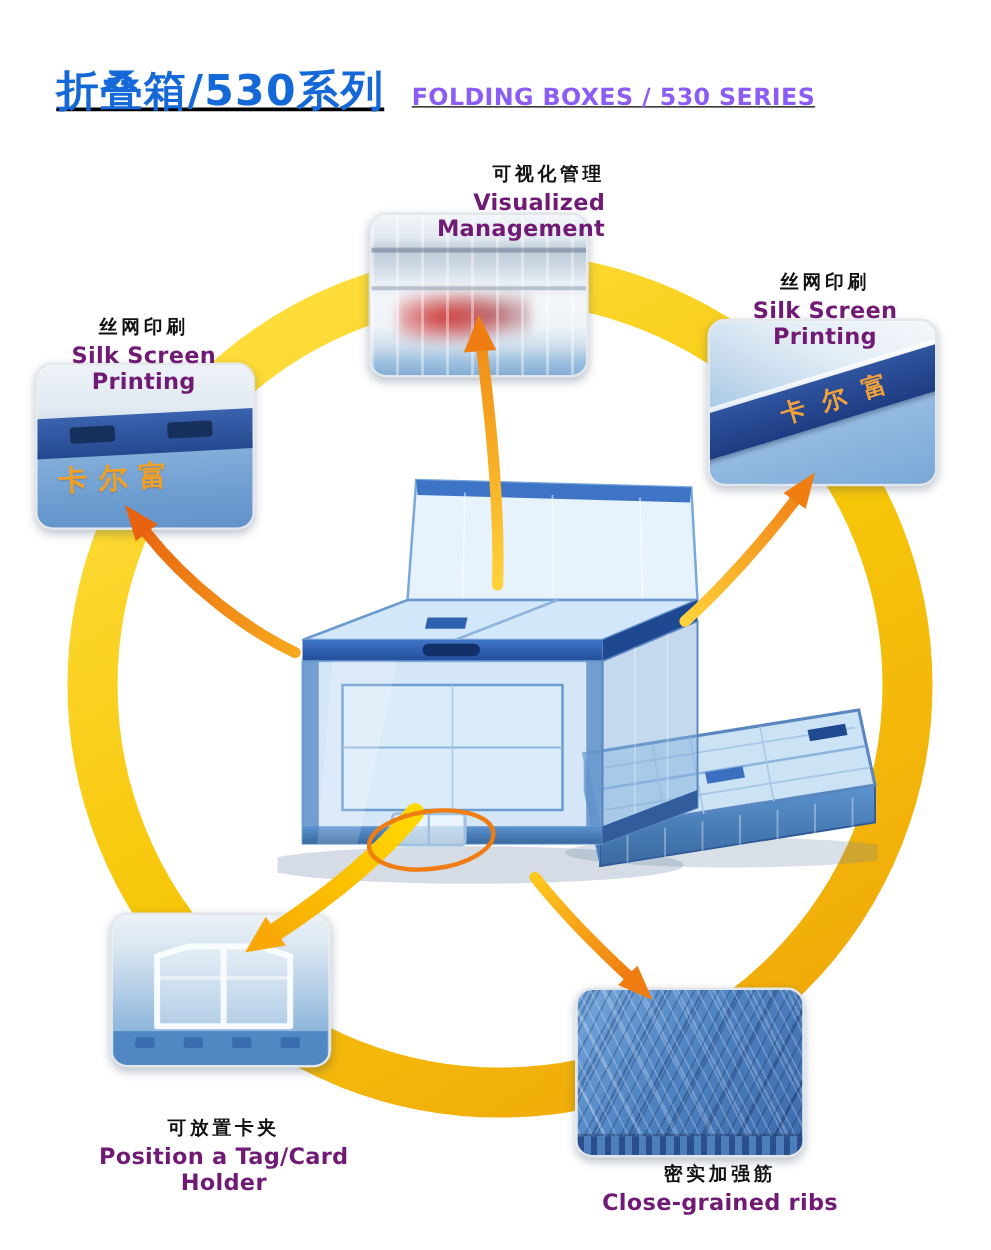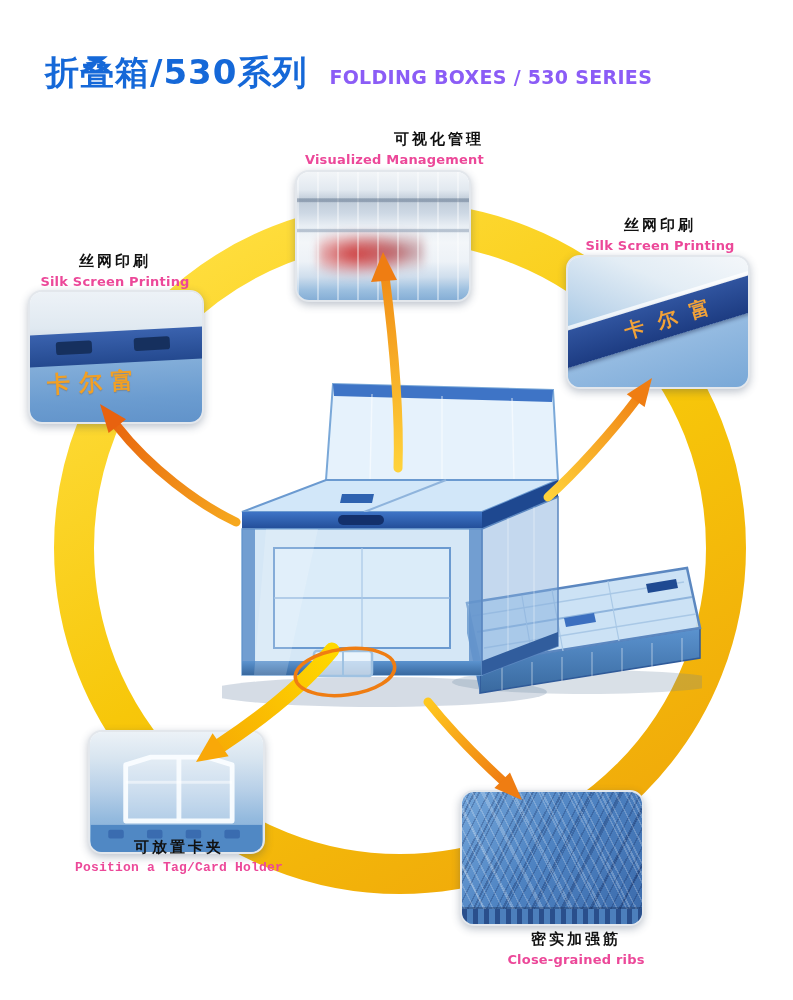--- a/index.html
+++ b/index.html
@@ -4,21 +4,21 @@
 <style>
   * { margin:0; padding:0; box-sizing:border-box; }
   html,body { background:#ffffff; }
   .page {
     position:relative; width:793px; height:1000px; overflow:hidden;
     background:#ffffff;
     font-family:"DejaVu Sans","Liberation Sans",sans-serif;
   }
 
   
-  .hdr { position:absolute; left:45px; top:50px; display:flex; align-items:baseline; gap:22px; z-index:6; }
+  .hdr { position:absolute; left:45px; top:50px; display:flex; align-items:baseline; gap:22px; z-index:6;text-decoration:underline; }
   .title-cn { font-size:34px; font-weight:700; color:#1568d8; letter-spacing:1px; }
   .title-en { font-size:19px; font-weight:700; color:#8b5cf6; letter-spacing:0.3px; }
 
   
   svg.ring, svg.arrows { position:absolute; left:0; top:0; width:793px; height:1000px; }
   svg.ring   { z-index:0; }
   svg.arrows { z-index:5; pointer-events:none; }
 
   
   .product-svg { position:absolute; left:222px; top:360px; width:480px; height:360px; z-index:2; }
@@ -83,25 +83,25 @@
       repeating-linear-gradient(63deg,  rgba(230,240,250,.25) 0 2px, transparent 2px 26px),
       repeating-linear-gradient(-63deg, rgba(15,35,85,.30)    0 2px, transparent 2px 26px),
       linear-gradient(130deg,#74a6da 0%,#4e83c2 45%,#3b6aab 100%); }
   .ribs-photo .teeth { position:absolute; left:0; right:0; bottom:0; height:15px;
     background:repeating-linear-gradient(90deg,#2a4f8c 0 5px,#4c7fbc 5px 11px);
     box-shadow:0 -2px 0 rgba(20,40,80,.35); }
 
   
   .label { position:absolute; text-align:center; z-index:3; }
   .label .cn { font-size:15px;   font-weight:700; color:#111; letter-spacing:3px; }
-  .label .en { font-size:13px; font-weight:700; color:#ec4899; margin-top:3px; letter-spacing:0.2px; }
+  .label .en { font-size:18px; font-weight:700; color:#701a75; margin-top:3px; letter-spacing:0.2px; }
   .lb-vis    { left:284px; top:130px; width:200px;text-align:right; }
   .lb-silk-r { left:560px; top:216px; width:200px; }
   .lb-silk-l { left:15px;  top:252px; width:200px; }
-  .lb-card   { left:73px;  top:838px; width:212px;font-family:Liberation Mono, monospace; }
+  .lb-card   { left:73px;  top:893px; width:212px; }
   .lb-ribs   { left:476px; top:930px; width:200px; }
 </style>
 </head>
 <body>
 
 <div class="page">
 
   <svg class="ring" viewBox="0 0 793 1000" aria-hidden="true">
     <defs>
       <linearGradient id="ringG" x1="0.2" y1="0" x2="0.8" y2="1">

